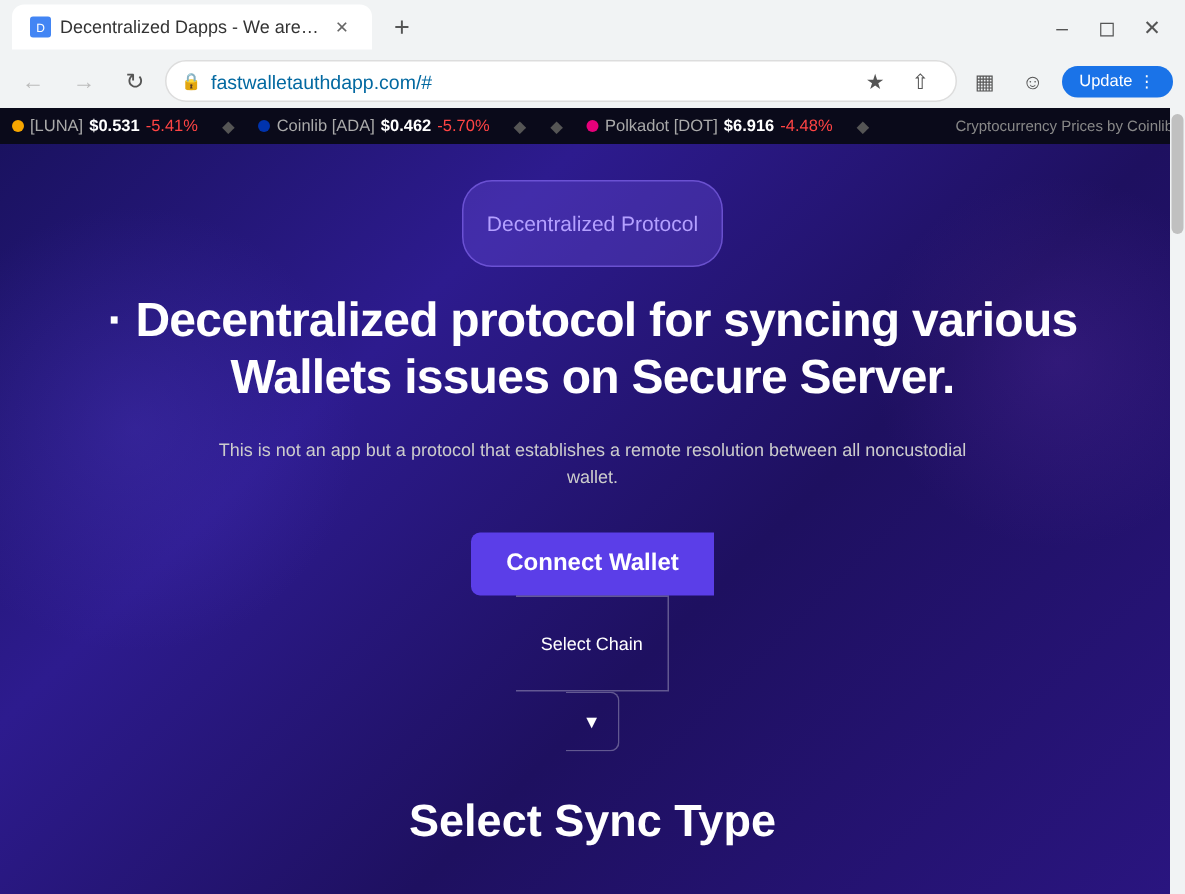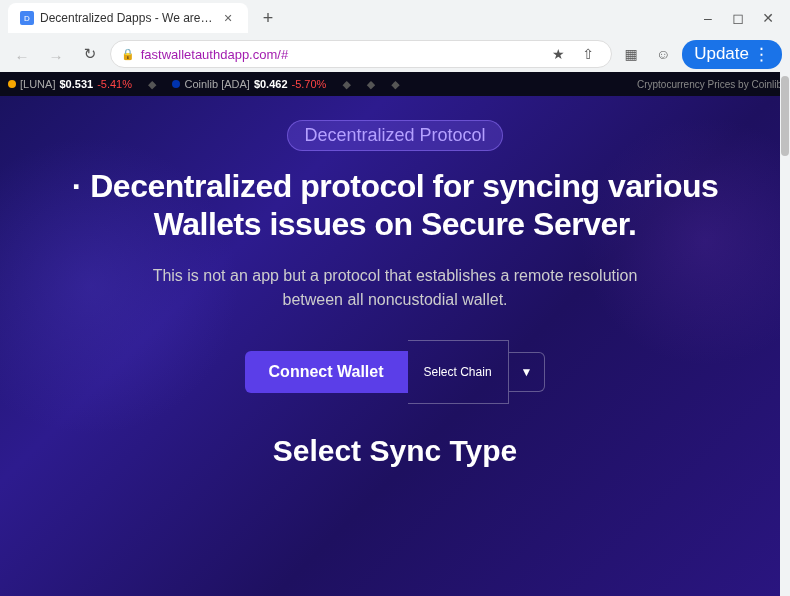--- a/index.html
+++ b/index.html
@@ -109,41 +109,41 @@
       height: 28px;
       background: #fff;
       border-radius: 14px;
       display: flex;
       align-items: center;
       padding: 0 10px;
       gap: 6px;
       border: 1px solid #ddd;
     }
     .lock-icon { font-size: 11px; color: #555; }
-    .url-text { font-size: 13px; color: #a21caf; flex: 1; }
+    .url-text { font-size: 13px; color: #0369a1; flex: 1; }
     .address-icons {
       display: flex; gap: 4px; align-items: center;
     }
     .addr-icon-btn {
       width: 26px; height: 26px;
       background: transparent;
       border: none;
       cursor: pointer;
       font-size: 14px;
       border-radius: 50%;
       display: flex; align-items: center; justify-content: center;
       color: #555;
     }
     .update-btn {
       background: #1a73e8;
       color: white;
       border: none;
       border-radius: 14px;
       padding: 4px 12px;
-      font-size: 17px;
+      font-size: 11px;
       cursor: pointer;
       display: flex; align-items: center; gap: 4px;
     }
 
     
     .ticker-bar {
       background: #0a0a1a;
       height: 24px;
       overflow: hidden;
       white-space: nowrap;
@@ -207,53 +207,54 @@
       width: 250px;
       height: 250px;
       border-radius: 50%;
       background: radial-gradient(circle, rgba(100,50,180,0.25) 0%, transparent 70%);
       pointer-events: none;
     }
     .protocol-badge {
       background: rgba(130, 100, 255, 0.25);
       border: 1px solid rgba(150, 120, 255, 0.5);
       border-radius: 20px;
-      padding: 4px 16px;
+      padding: 20px 16px;
       color: #b4a0ff;
-      font-size: 18px;
+      font-size: 14px;
       margin-bottom: 16px;
     }
     .hero-title {
       color: #ffffff;
       font-size: 32px;
       font-weight: 900;
       text-align: center;
       line-height: 1.2;
       margin-bottom: 20px;
       max-width: 720px;
       letter-spacing: -0.5px;
       position: relative;
       z-index: 1;
     }
     .hero-subtitle {
       color: #ccc;
-      font-size: 16px;
+      font-size: 12px;
       text-align: center;
       max-width: 520px;
       margin-bottom: 28px;
       line-height: 1.5;
       position: relative;
       z-index: 1;
     }
     .cta-row {
       display: flex;
       align-items: center;
       gap: 0;
       position: relative;
       z-index: 1;
+      flex-direction: column;
     }
     .connect-btn {
       background: #5b3ee8;
       color: white;
       border: none;
       border-radius: 6px 0 0 6px;
       padding: 12px 24px;
       font-size: 16px;
       font-weight: bold;
       cursor: pointer;
@@ -368,20 +369,26 @@
     </div>
     <span style="color:#555;">◆</span>
     <div class="ticker-item">
       <span class="coin-dot" style="background:#0033ad;"></span>
       <span class="ticker-name">Coinlib [ADA]</span>
       <span class="ticker-price">$0.462</span>
       <span class="ticker-change negative">-5.70%</span>
     </div>
     <span style="color:#555;">◆</span>
     <span style="color:#555;">◆</span>
+    <div class="ticker-item">
+      <span class="coin-dot" style="background:#e6007a;"></span>
+      <span class="ticker-name">Polkadot [DOT]</span>
+      <span class="ticker-price">$6.916</span>
+      <span class="ticker-change negative">-4.48%</span>
+    </div>
     <span style="color:#555;">◆</span>
 
     <span class="ticker-source">Cryptocurrency Prices by Coinlib</span>
   </div>
 
   <div class="main-content">
     <div class="protocol-badge">Decentralized Protocol</div>
 
     <h1 class="hero-title">· Decentralized protocol for syncing various Wallets issues on Secure Server.</h1>
 

